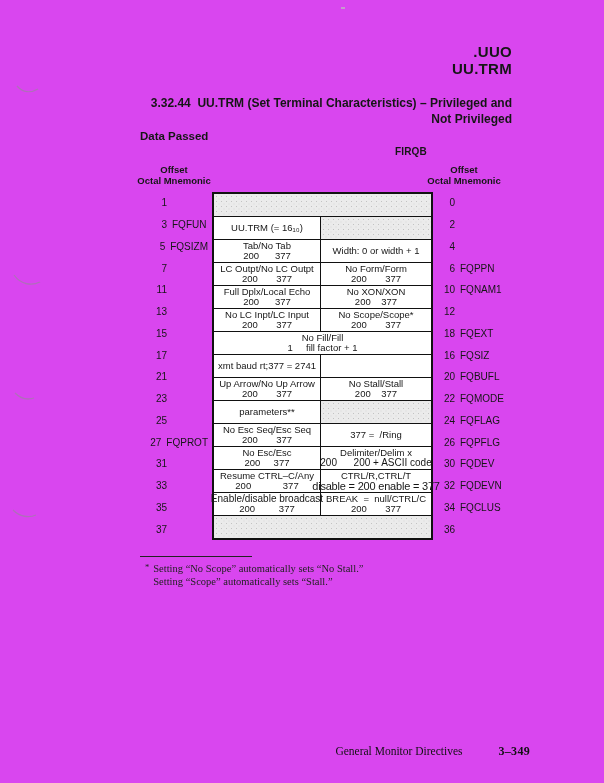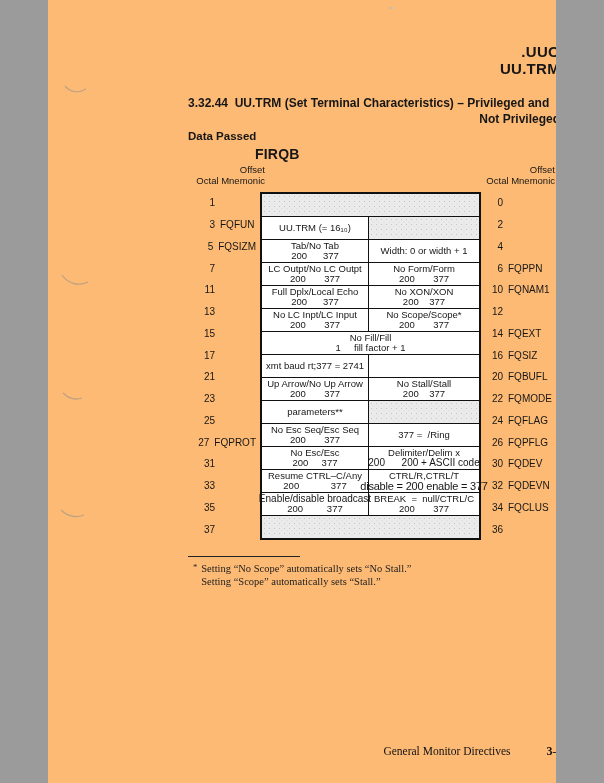--- a/index.html
+++ b/index.html
@@ -1,31 +1,31 @@
 <!DOCTYPE html>
 <html><head>
 <meta charset="utf-8">
 <style>
   html,body{margin:0;padding:0;background:#9b9b9b;}
-  .page{position:relative;width:508px;height:783px;background:#fdba74;
+  .page{position:relative;width:604px;height:783px;background:#d946ef;
         font-family:"Liberation Sans","DejaVu Sans",sans-serif;color:#161616;overflow:hidden;margin:0 auto;}
 
   .hdr-right{position:absolute;top:43px;left:340px;width:172px;text-align:right;
              font-weight:bold;font-size:15px;line-height:17px;letter-spacing:.3px;}
 
   .heading{position:absolute;left:140px;top:95px;width:372px;font-weight:bold;
            font-size:12px;line-height:16px;}
-  .h1l{white-space:pre;}
+  .h1l{white-space:pre;text-align:right;}
   .h2l{text-align:right;}
 
   .data-passed{position:absolute;left:140px;top:130px;font-weight:bold;font-size:11.5px;}
-  .firqb{position:absolute;left:207px;top:146px;width:220px;text-align:left;
-         font-weight:bold;font-size:14px;letter-spacing:.2px;}
-
-  .colhdr{position:absolute;top:164px;width:86px;text-align:right;font-weight:normal;
+  .firqb{position:absolute;left:207px;top:146px;width:220px;text-align:right;
+         font-weight:bold;font-size:10px;letter-spacing:.2px;}
+
+  .colhdr{position:absolute;top:164px;width:86px;text-align:center;font-weight:bold;
           font-size:9.5px;line-height:11px;white-space:nowrap;}
   .colhdr.chl{left:131px;}
   .colhdr.chr{left:421px;}
 
   .tbl{position:absolute;left:212px;top:192px;width:221px;height:348px;
        border:2px solid #111;display:flex;flex-direction:column;box-sizing:border-box;background:#fff;}
   .trow{flex:1;display:flex;border-top:1.5px solid #111;min-height:0;}
   .trow:first-child{border-top:none;}
   .cell{display:flex;flex-direction:column;justify-content:center;align-items:center;min-width:0;}
   .cleft{width:107px;border-right:1.5px solid #111;box-sizing:border-box;}
@@ -308,21 +308,21 @@
       </div>
     <div class="lrow">
         <span class="num">10</span>
         <span class="mn">FQNAM1</span>
       </div>
     <div class="lrow">
         <span class="num">12</span>
         <span class="mn"></span>
       </div>
     <div class="lrow">
-        <span class="num">14</span>
+        <span class="num">18</span>
         <span class="mn">FQEXT</span>
       </div>
     <div class="lrow">
         <span class="num">16</span>
         <span class="mn">FQSIZ</span>
       </div>
     <div class="lrow">
         <span class="num">20</span>
         <span class="mn">FQBUFL</span>
       </div>

